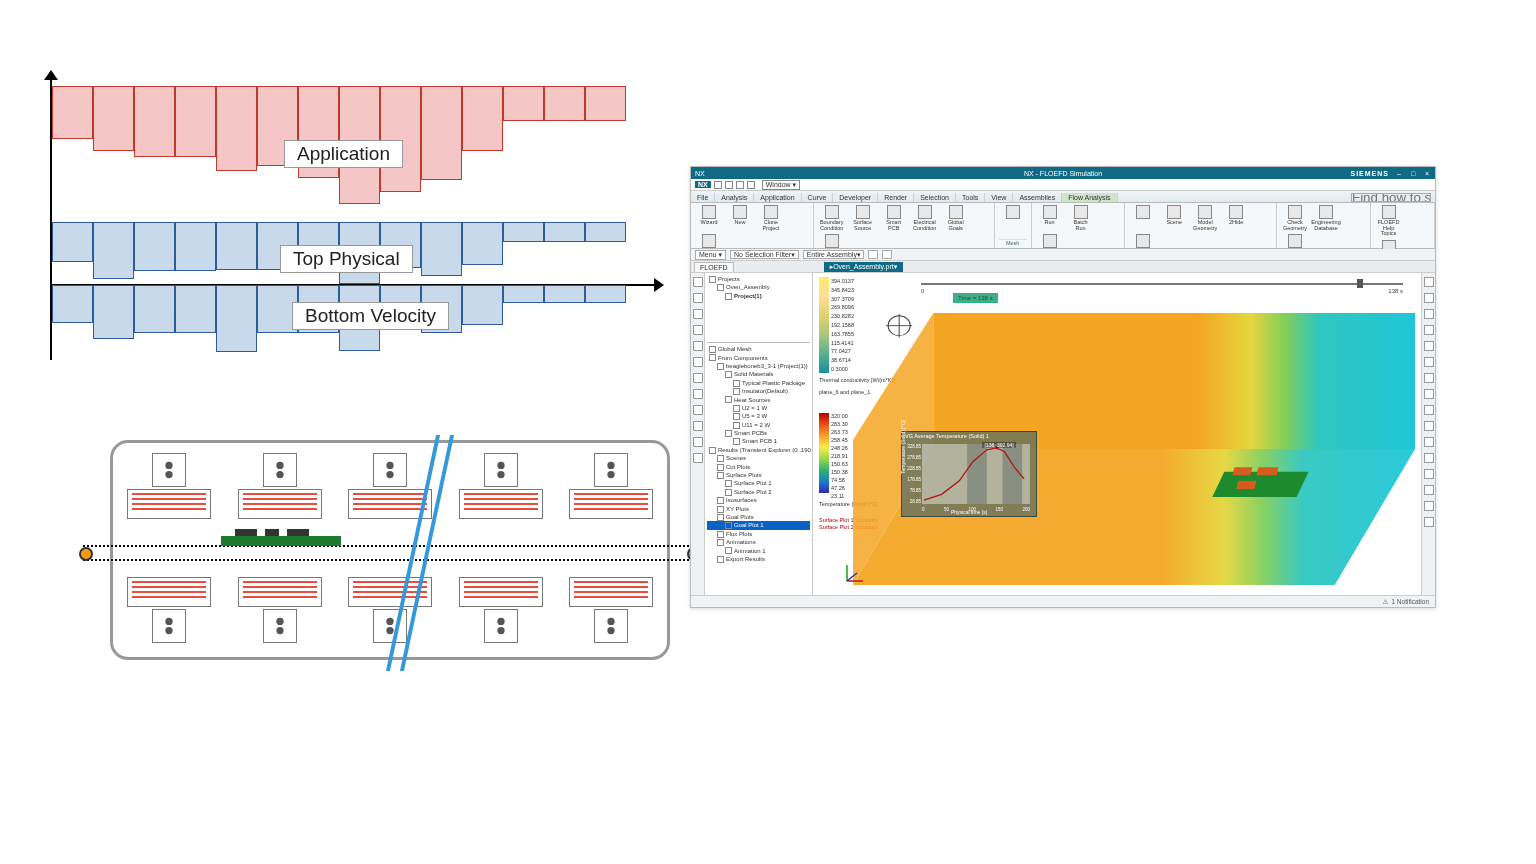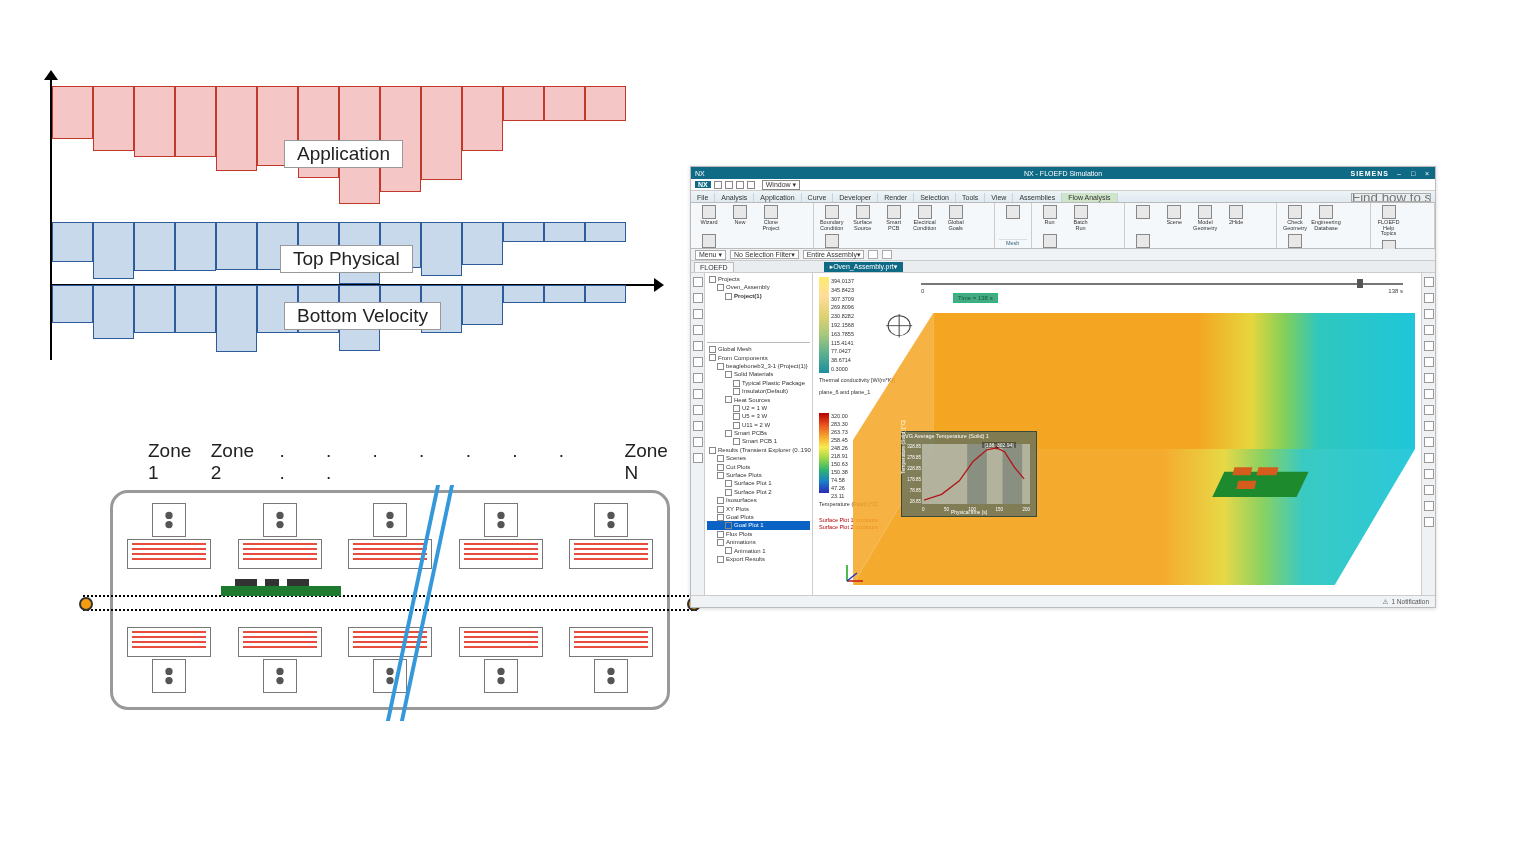--- a/index.html
+++ b/index.html
@@ -166,30 +166,24 @@
         <div class="bar b2" style="height: 65.6px; align-self: flex-start;"></div>
         <div class="bar b2" style="height: 44.8px; align-self: flex-start;"></div>
         <div class="bar b2" style="height: 48px; align-self: flex-start;"></div>
         <div class="bar b2" style="height: 40px; align-self: flex-start;"></div>
         <div class="bar b2" style="height: 17.6px; align-self: flex-start;"></div>
         <div class="bar b2" style="height: 17.6px; align-self: flex-start;"></div>
         <div class="bar b2" style="height: 17.6px; align-self: flex-start;"></div>
       </div>
     <div class="lbl" style="left:244px;top:70px">Application</div>
     <div class="lbl" style="left:240px;top:175px">Top Physical</div>
-    <div class="lbl" style="left:244px;top:232px">Bottom Velocity</div>
+    <div class="lbl" style="left:252px;top:232px">Bottom Velocity</div>
   </div>
 
   <div class="oven-section">
-    <div class="zone-labels">
-      <span style="margin-left:78px">Zone 1</span>
-      <span>Zone 2</span>
-      <span class="dots">. . . . . . . . .</span>
-      <span>Zone N</span>
-    </div>
     <div class="oven" style="margin-left:40px">
       <div class="oven-row top" id="oven-top">
           <div class="zone-cell">
             <div class="fan-box">
               <svg viewBox="0 0 24 24">
                 <path d="M12 3a4 4 0 0 1 0 8 4 4 0 0 1 0-8zm0 10a4 4 0 0 1 0 8 4 4 0 0 1 0-8z" fill="#555"></path>
               </svg>
             </div>
             <div class="heater-box">
               <div class="coil"></div>

